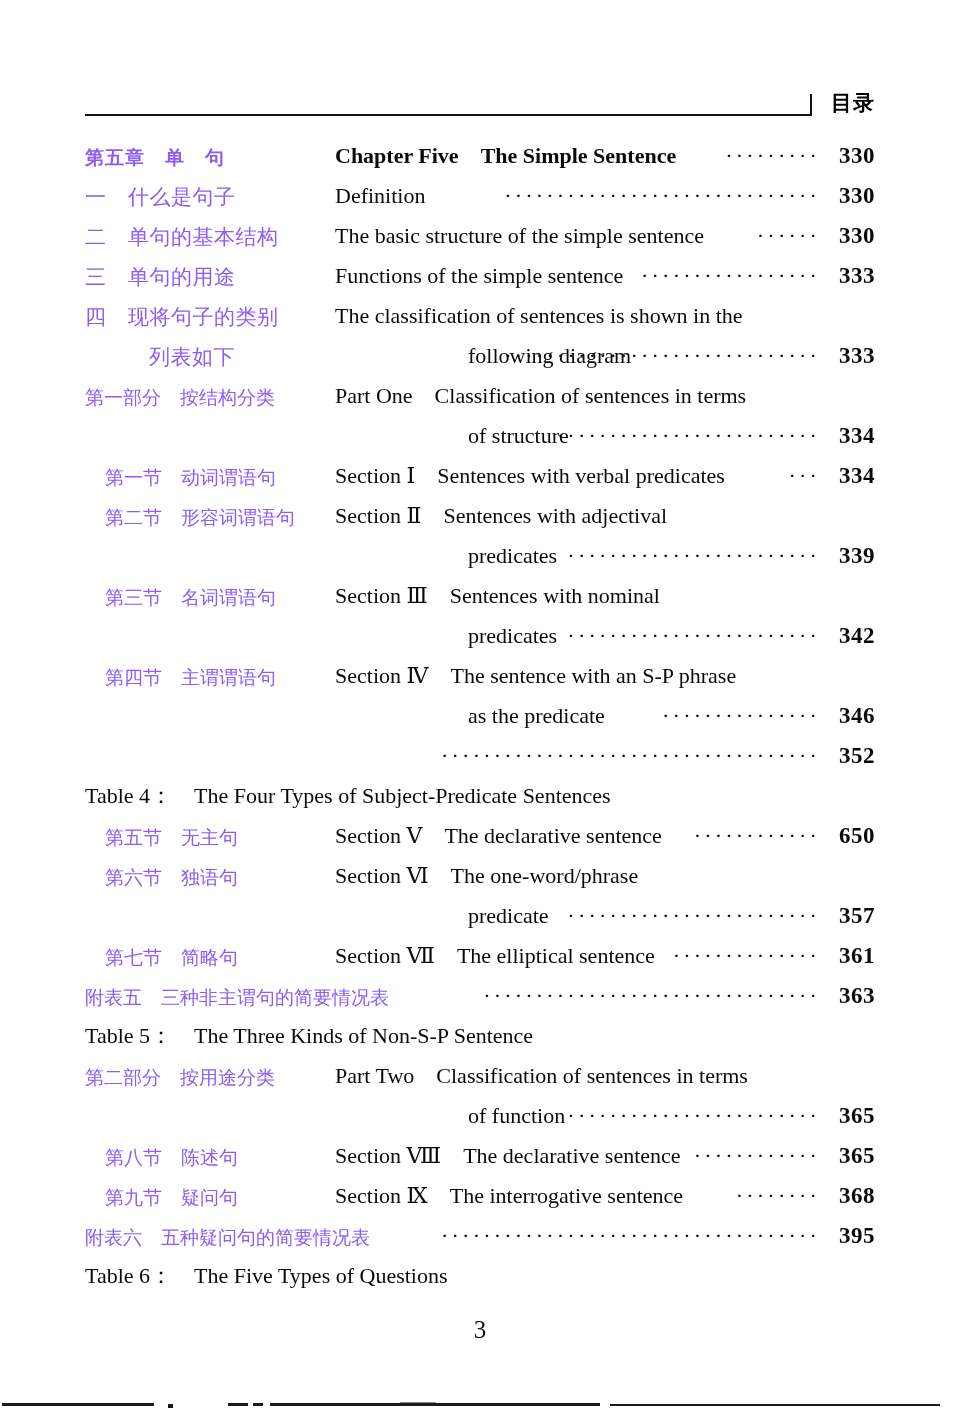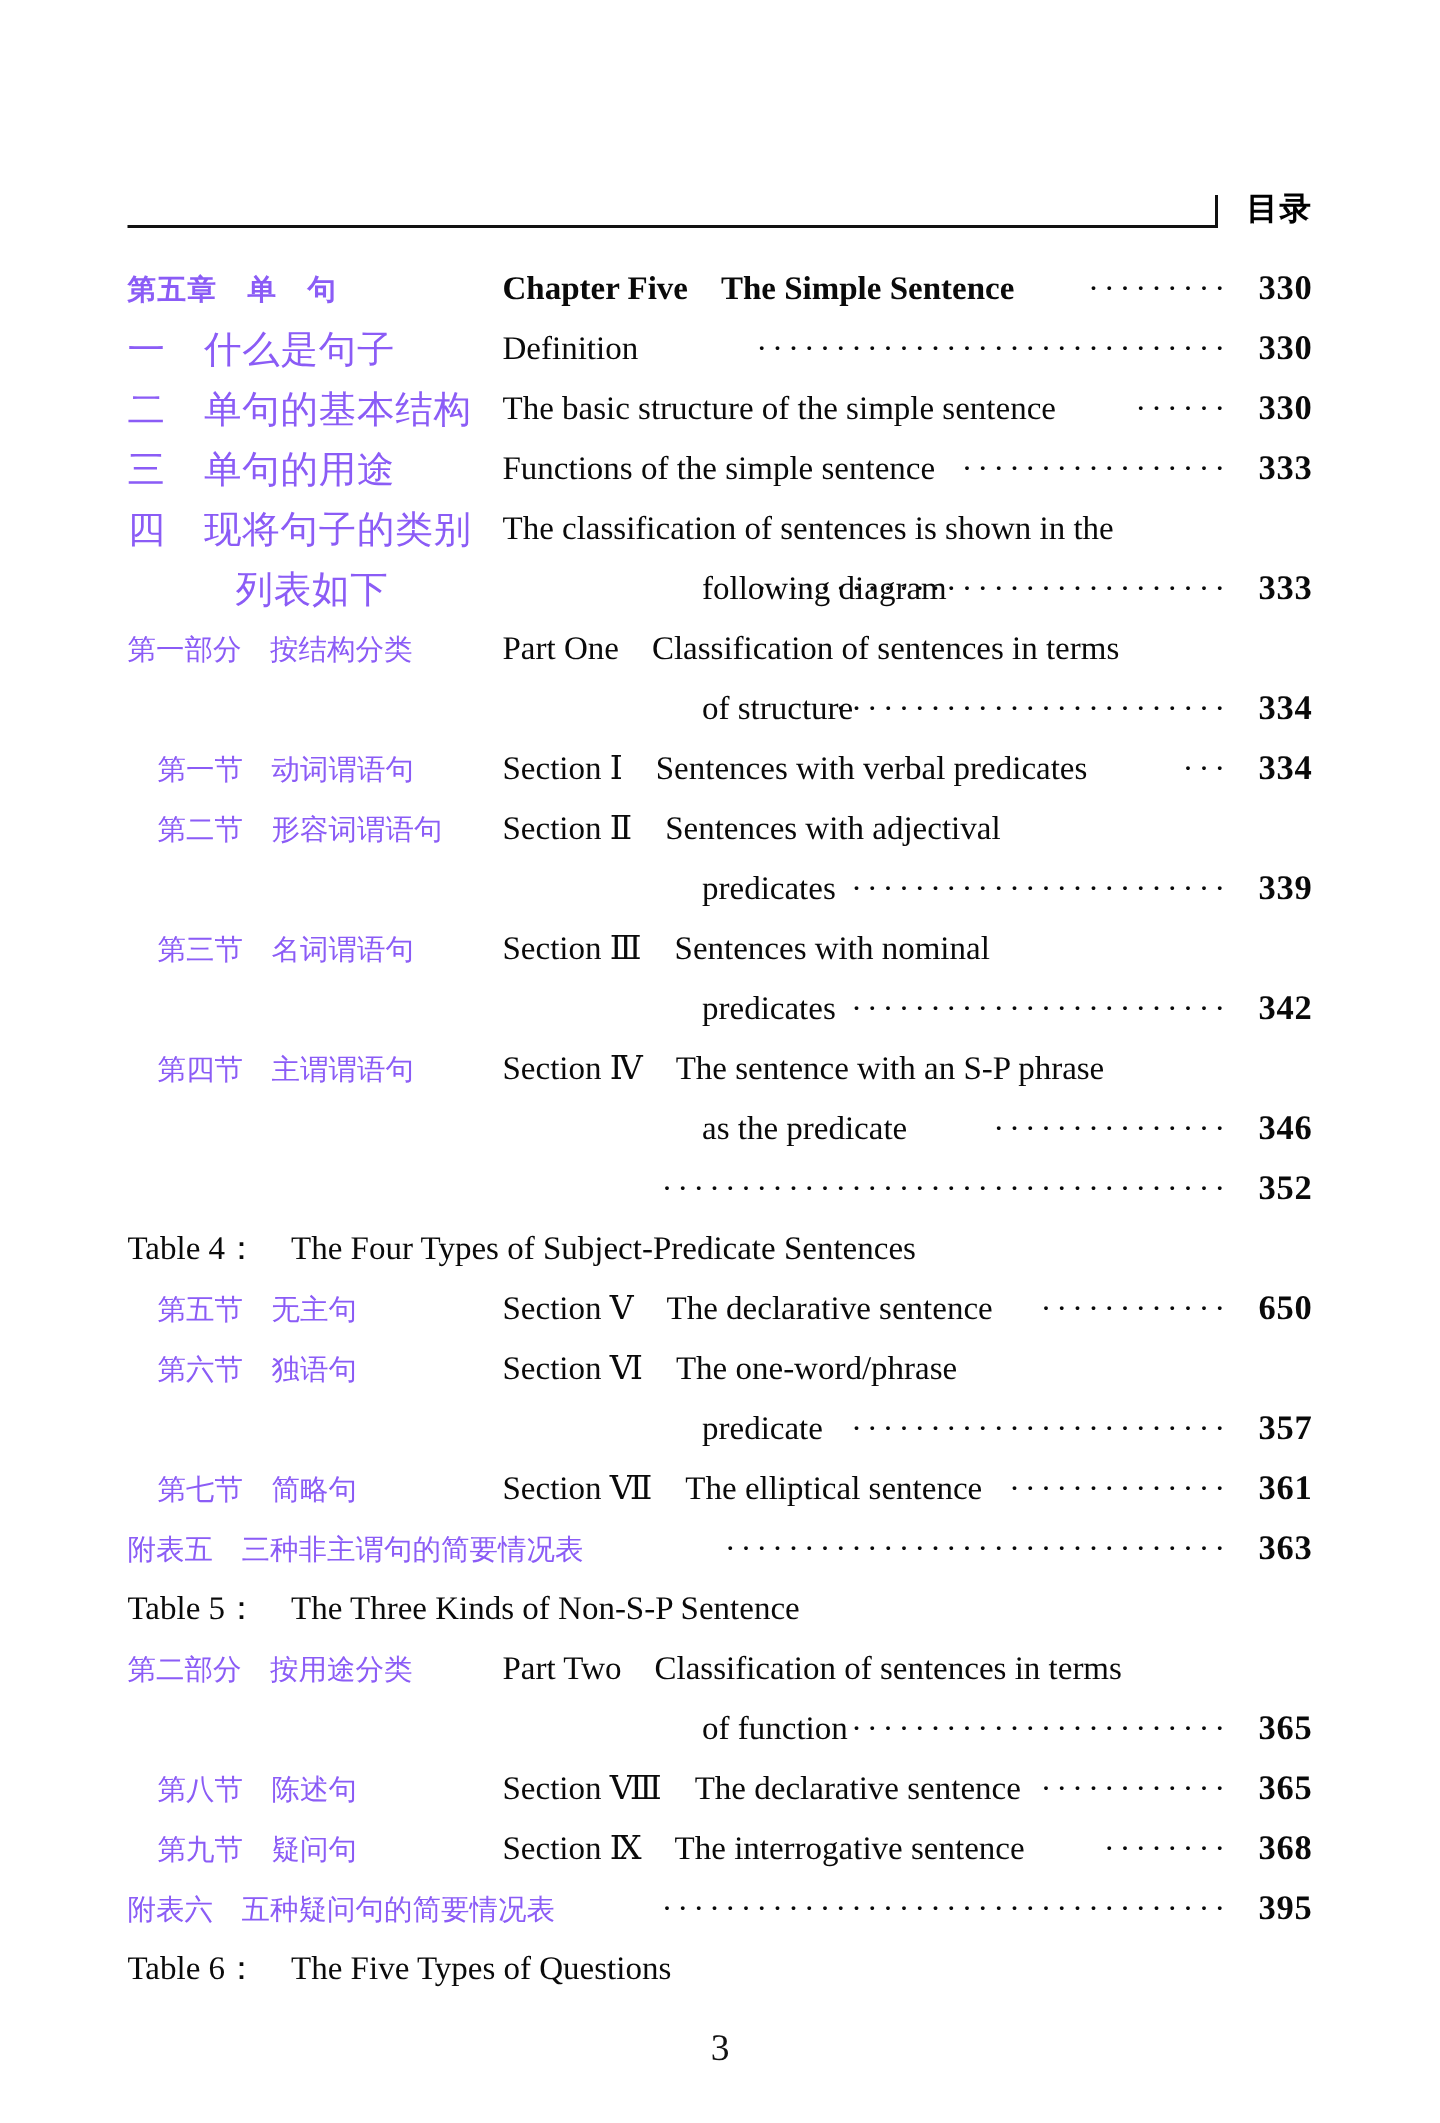--- a/index.html
+++ b/index.html
@@ -12,21 +12,20 @@
     height: 1415px;
     position: relative;
     font-family: "Liberation Serif", "DejaVu Serif", serif;
     color: #0a0a0a;
     overflow: hidden;
   }
 
   .page {
     position: absolute;
     inset: 0;
-    margin-top: 36px;
   }
 
   
   .runhead {
     position: absolute;
     left: 0; right: 0;
     top: 86px;
     height: 40px;
   }
   .runhead-rule {
@@ -76,21 +75,21 @@
     position: absolute;
     left: 85px;
     top: 4px;
     font-family: "DejaVu Sans", "Liberation Sans", sans-serif;
     font-size: 19px;
     line-height: 30px;
     white-space: pre;
     color: #8b5cf6;
   }
   .cn.kai {
-    font-size: 25px;
+    font-size: 21px;
     letter-spacing: 0.5px;
   }
   .cn.ind1 { left: 105px; }
   .cn.ind2 { left: 106px; }
   .cn.bold { font-weight: 700; letter-spacing: 1px; }
 
   .en {
     position: absolute;
     left: 335px;
     top: 2px;

